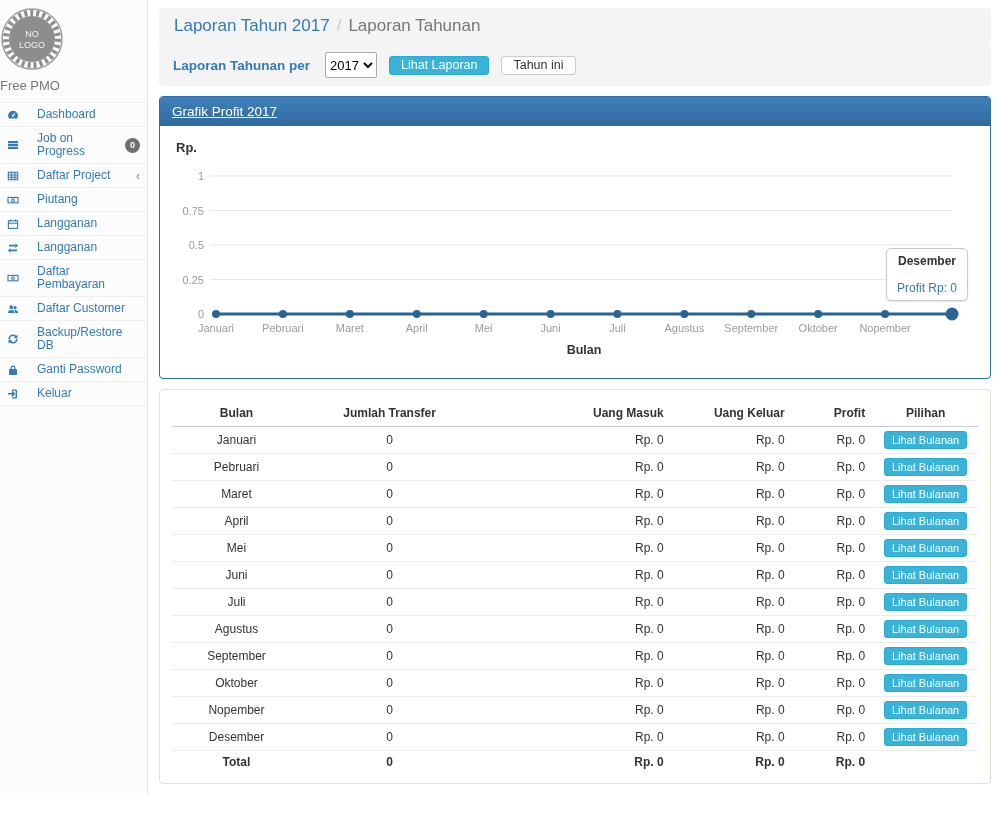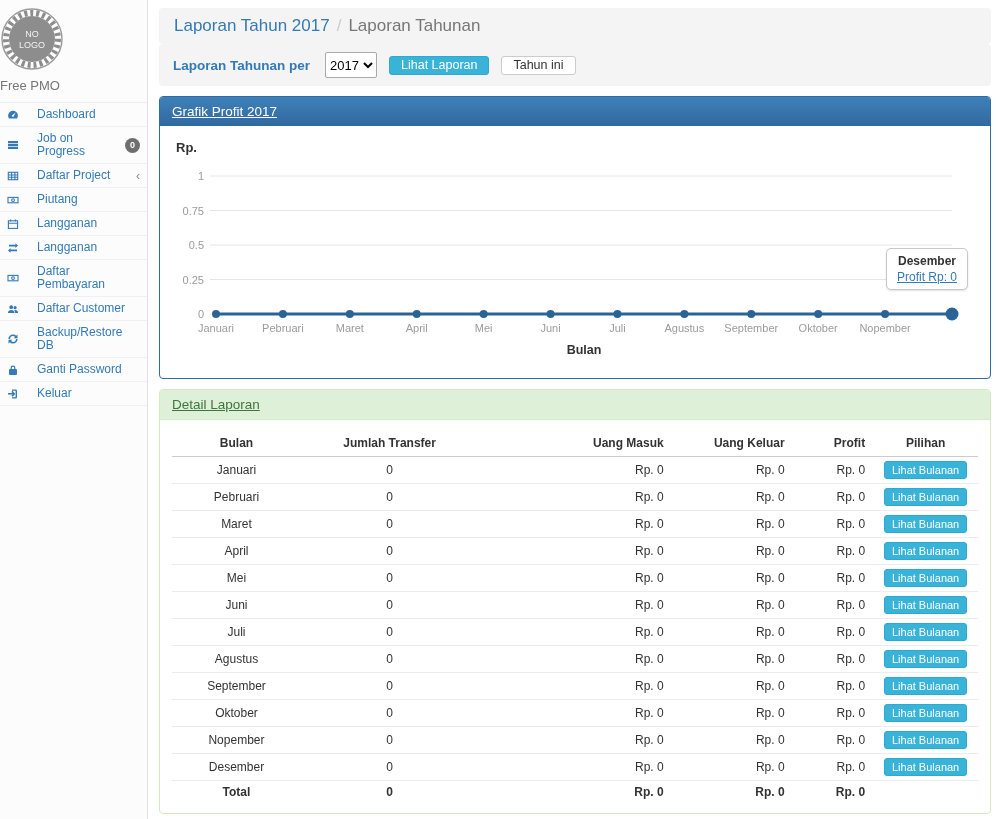--- a/index.html
+++ b/index.html
@@ -55,21 +55,21 @@
   .panel-success .panel-heading { background:#dff0d8; color:#3c763d; border-bottom:1px solid #d6e9c6; }
   .panel-body { padding:10px 12px; border-radius:0 0 3px 3px; }
 
   #chart-wrap { position:relative; width:806px; height:232px; }
   .chart-tooltip {
     position:absolute; right:10px; top:112px; background:#fff;
     border:1px solid #c8c8c8; border-radius:5px; padding:5px 10px; text-align:center;
     box-shadow:0 1px 2px rgba(0,0,0,.12);
   }
   .tt-title { font-weight:bold; font-size:12px; color:#333; }
-  .tt-text  { font-size:12px; color:#337ab7; margin-top:2px;text-decoration:underline; }
+  .tt-text  { font-size:12px; color:#337ab7; margin-top:13px; }
 
   table { width:100%; border-collapse:collapse; font-size:12px; }
   th { font-weight:bold; padding:6px 8px; border-bottom:1px solid #ccc; color:#333; }
   td { padding:4px 8px; border-bottom:1px solid #ececec; }
   tr.total td { font-weight:bold; border-bottom:none; }
   .al-c { text-align:center; } .al-r { text-align:right; }
   .btn-xs { font-size:11px; padding:2px 7px; border-radius:3px; background:#39b3d7; border:1px solid #2aabd2; color:#fff; cursor:pointer; font-family:inherit; }
   col.c1{width:16%} col.c2{width:22%} col.c3{width:24%} col.c4{width:15%} col.c5{width:10%} col.c6{width:13%}
 </style>
 </head>
@@ -315,21 +315,20 @@
             </svg>
           <div class="chart-tooltip">
             <div class="tt-title">Desember</div>
             <div class="tt-text">Profit Rp: 0</div>
           </div>
         </div>
       </div>
     </section>
 
     <section class="panel panel-success">
-      <div class="panel-heading">Detail Laporan</div>
       <div class="panel-body">
         <table id="detail-table">
           <colgroup>
               <col class="c1">
               <col class="c2">
               <col class="c3">
               <col class="c4">
               <col class="c5">
               <col class="c6">
             </colgroup>

